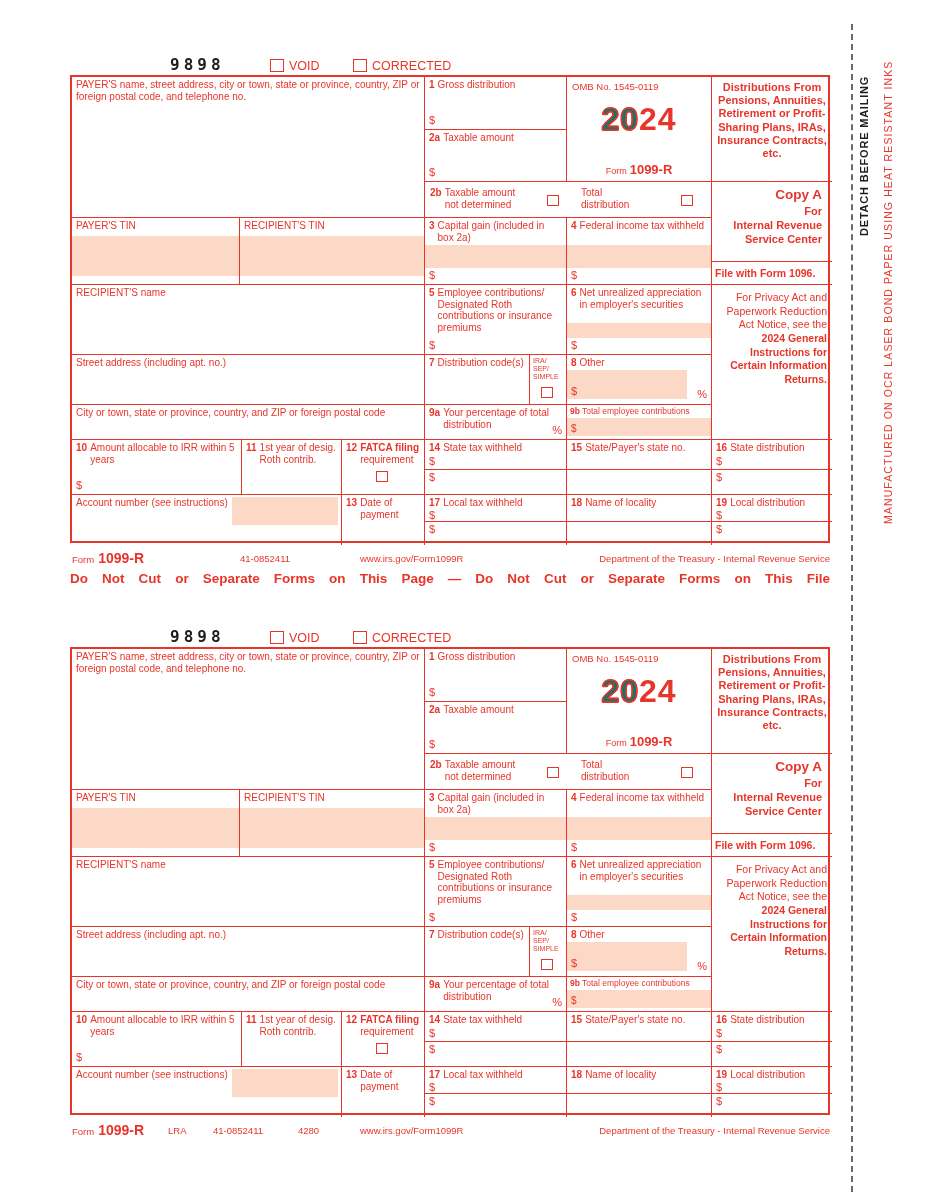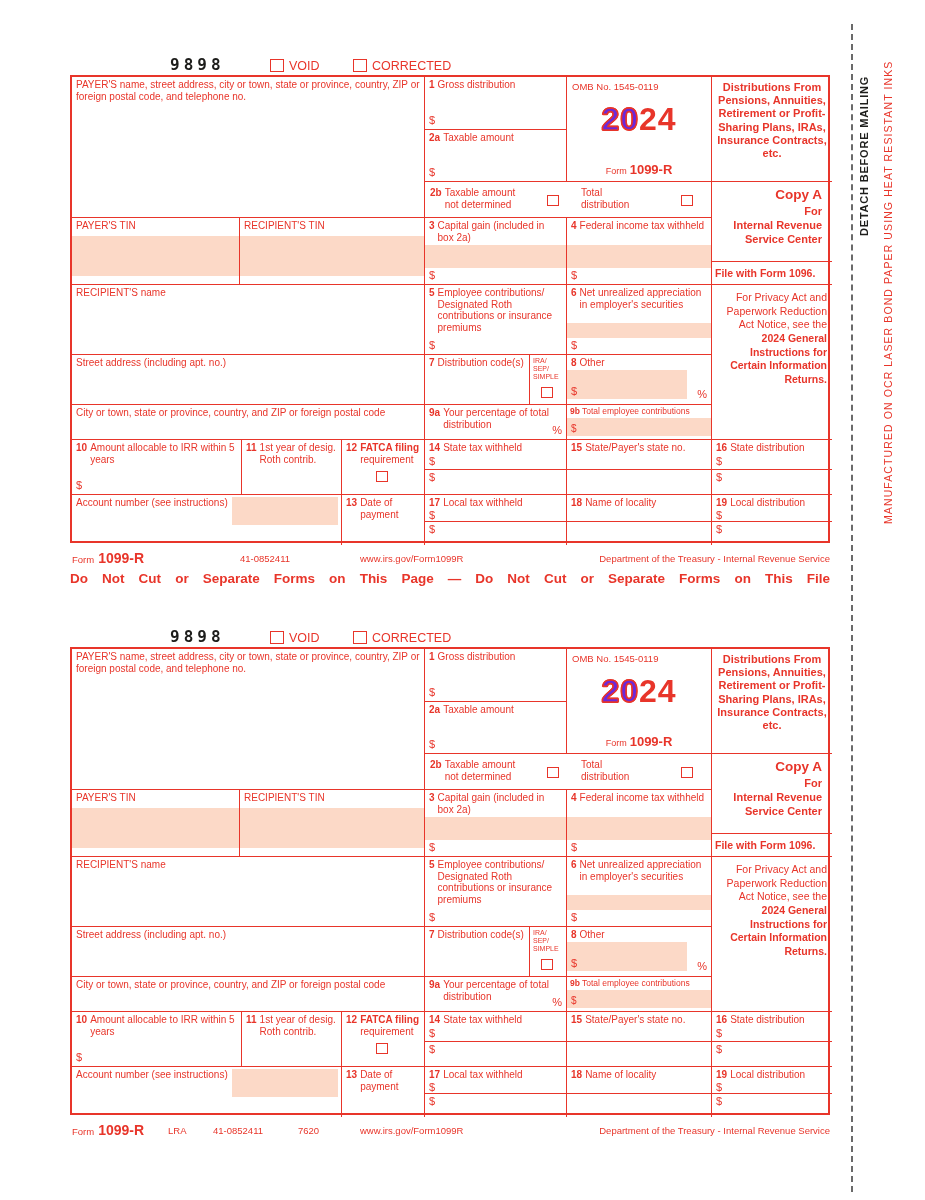--- a/index.html
+++ b/index.html
@@ -30,21 +30,21 @@
   .shade { position:absolute; background:var(--pink); }
   .d { position:absolute; font-size:11px; }
   .cb { position:absolute; width:12px; height:11px; border:1.4px solid var(--red); background:#fff; }
   .midline { position:absolute; left:0; right:0; border-top:1px solid var(--red); }
   .tiny { font-size:7px; line-height:1.15; padding:2px 0 0 3px; }
 
   
   .omb { font-size:9.5px; padding:4px 3px 0 5px; }
   .year { position:absolute; top:24px; left:0; right:0; text-align:center;
           font-size:32px; font-weight:700; letter-spacing:1px; }
-  .y-o { color:#6d28d9; -webkit-text-stroke:1.4px var(--red);
+  .y-o { color:#0f766e; -webkit-text-stroke:1.4px var(--red);
          text-shadow:-1px 0 var(--red),1px 0 var(--red),0 -1px var(--red),0 1px var(--red); }
   .y-s { color:var(--red); }
   .form-id { position:absolute; bottom:4px; left:0; right:0; text-align:center; white-space:nowrap; }
   .form-id .fw { font-size:9px; }
   .form-id .fn { font-size:13px; font-weight:700; margin-left:3px; }
 
   
   .r-title { font-weight:700; font-size:11px; line-height:1.2; text-align:center; padding:4px 2px 0; }
   .copy-a  { font-size:13.5px; font-weight:700; text-align:right; padding:5px 10px 1px 0; }
   .copy-sub{ font-size:11px; font-weight:700; text-align:right; padding-right:10px; line-height:1.3; }
@@ -581,21 +581,21 @@
       <span class="d" style="left:4px;top:14px">$</span>
       <div class="midline" style="top:26px"></div>
       <span class="d" style="left:4px;top:28px">$</span>
     </div>
   </div>
 </div>
   <div class="form-footer">
     <span class="f-name"><span class="fw">Form</span><span class="fn">1099-R</span></span>
     <span class="f-abs" style="left:98px">LRA</span>
     <span class="f-abs" style="left:143px">41-0852411</span>
-    <span class="f-abs" style="left:228px">7620</span>
+    <span class="f-abs" style="left:228px">4280</span>
     <span class="f-abs" style="left:290px">www.irs.gov/Form1099R</span>
     <span class="f-abs" style="right:0">Department of the Treasury - Internal Revenue Service</span>
   </div>
 </div>
 
 <div class="perf"></div>
 <div class="side-black">DETACH BEFORE MAILING</div>
 <div class="side-red">MANUFACTURED ON OCR LASER BOND PAPER USING HEAT RESISTANT INKS</div>
 
 </body></html>

